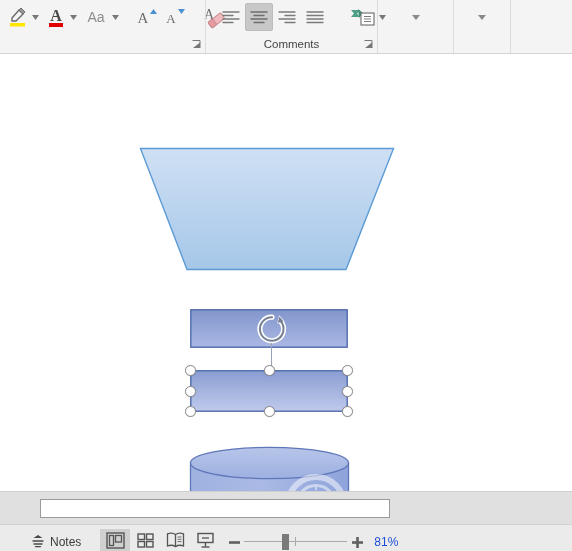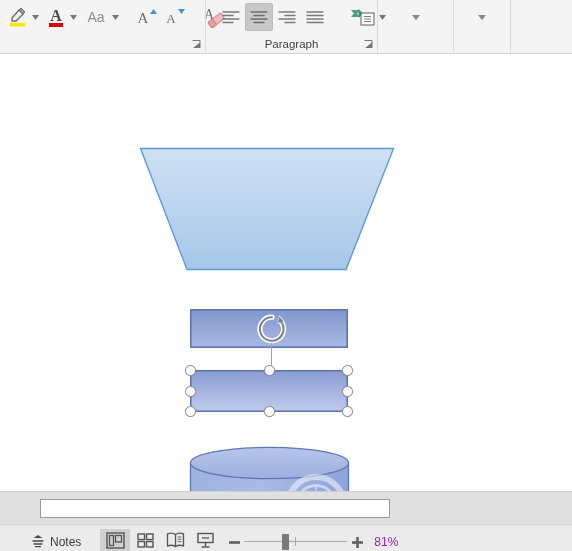--- a/index.html
+++ b/index.html
@@ -204,21 +204,21 @@
     position: absolute; left: 51px; top: 7px;
     width: 1px; height: 9px; background: #a9a9a9;
   }
   .zoom-track .thumb {
     position: absolute; left: 38px; top: 4px;
     width: 7px; height: 16px;
     background: #7a7a7a;
     cursor: pointer;
   }
   .zoom-pct {
-    font-size: 12px; color: #a21caf;
+    font-size: 12px; color: #1d4ed8;
     margin-left: 7px;
     white-space: nowrap;
   }
 </style>
 </head>
 <body>
 
 <div id="app">
 
   <div class="ribbon">
@@ -383,21 +383,21 @@
               </svg>
             </span>
             <span class="caret">
               <svg width="7" height="5" viewBox="0 0 7 5">
                   <path d="M0 0 L7 0 L3.5 5 Z" fill="#777"></path>
                 </svg>
             </span>
           </div>
 
         </div>
-        <div class="rgroup-label">Paragraph</div>
+        <div class="rgroup-label">Comments</div>
         <span class="dialog-launcher">
           <svg width="9" height="9" viewBox="0 0 9 9">
             <path d="M0.5 0.5 L8 0.5 L8 8" fill="none" stroke="#777" stroke-width="1"></path>
             <path d="M1 8 L8 8 L8 2.5 Z" fill="#777"></path>
           </svg>
         </span>
       </div>
 
       <div class="rgroup" style="width:76px">
         <div class="rgroup-body" style="justify-content:center;align-items:flex-end;height:30px">

